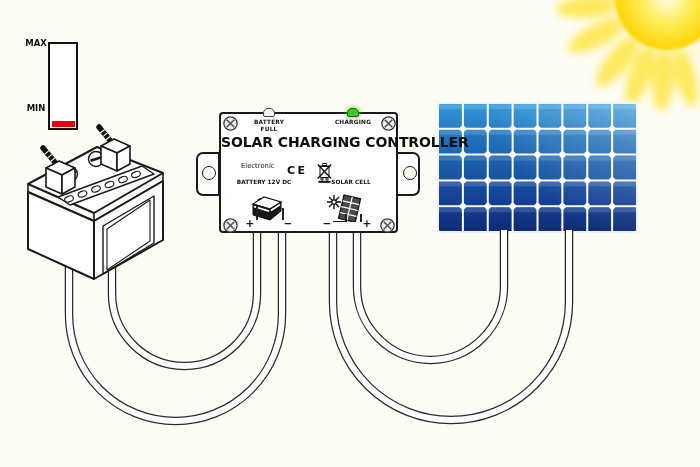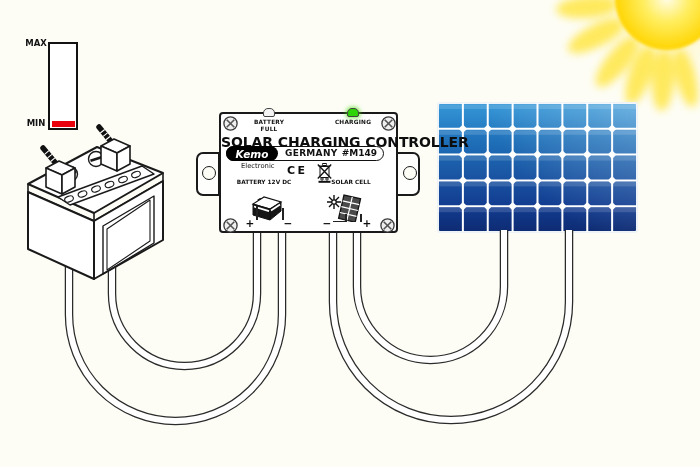--- a/index.html
+++ b/index.html
@@ -3,21 +3,21 @@
 <meta charset="utf-8">
 <style>
   html,body{margin:0;padding:0;}
   #stage{position:relative;width:700px;height:467px;overflow:hidden;
          font-family:"DejaVu Sans","Liberation Sans",sans-serif;background:#fdfdf6;}
   #scene{position:absolute;left:0;top:0;z-index:0;}
 
   
   .gauge-label{position:absolute;font-size:8.5px;font-weight:bold;color:#111;width:22px;text-align:center;z-index:2;}
   #gauge-max{left:25px;top:38px;}
-  #gauge-min{left:25px;top:118px;}
+  #gauge-min{left:25px;top:103px;}
   #gauge-box{position:absolute;left:48px;top:42px;width:30px;height:88px;box-sizing:border-box;
              border:2.5px solid #121212;background:#fff;z-index:2;}
   #gauge-bar{position:absolute;left:1.5px;right:1.5px;bottom:1.5px;height:6px;background:#e8000d;}
 
   
   .tab{position:absolute;width:24px;height:44px;top:152px;box-sizing:border-box;
        background:#fefefc;border:2px solid #1a1a1a;z-index:1;}
   #tab-left{left:196px;border-radius:7px 0 0 7px;}
   #tab-right{left:396px;border-radius:0 7px 7px 0;}
   .tab-hole{position:absolute;width:12px;height:12px;border:1.6px solid #1a1a1a;border-radius:50%;
@@ -267,25 +267,20 @@
     <div class="led" id="led-charging" style="background: rgb(46, 211, 8);"></div>
 
     <div class="ind-label" id="lbl-full">
       <span>BATTERY</span><br>
       <span>FULL</span>
     </div>
     <div class="ind-label" id="lbl-charging">CHARGING</div>
 
     <div id="ctl-title">SOLAR CHARGING CONTROLLER</div>
 
-    <div id="kemo-bar">
-      <div id="kemo-logo">Kemo</div>
-      <div id="kemo-country">GERMANY</div>
-      <div id="kemo-model">#M149</div>
-    </div>
     <div id="kemo-sub">Electronic</div>
 
     <div id="ce-mark">CE</div>
     <svg id="weee" width="15" height="21" viewBox="0 0 15 21">
       <g stroke="#111" fill="none" stroke-width="1">
         <rect x="3" y="4.5" width="9" height="11" rx="1"></rect>
         <line x1="1.5" y1="4" x2="13.5" y2="4"></line>
         <rect x="5.8" y="1.5" width="3.4" height="2"></rect>
         <circle cx="5" cy="17" r="1.2"></circle>
           <circle cx="10" cy="17" r="1.2"></circle>

